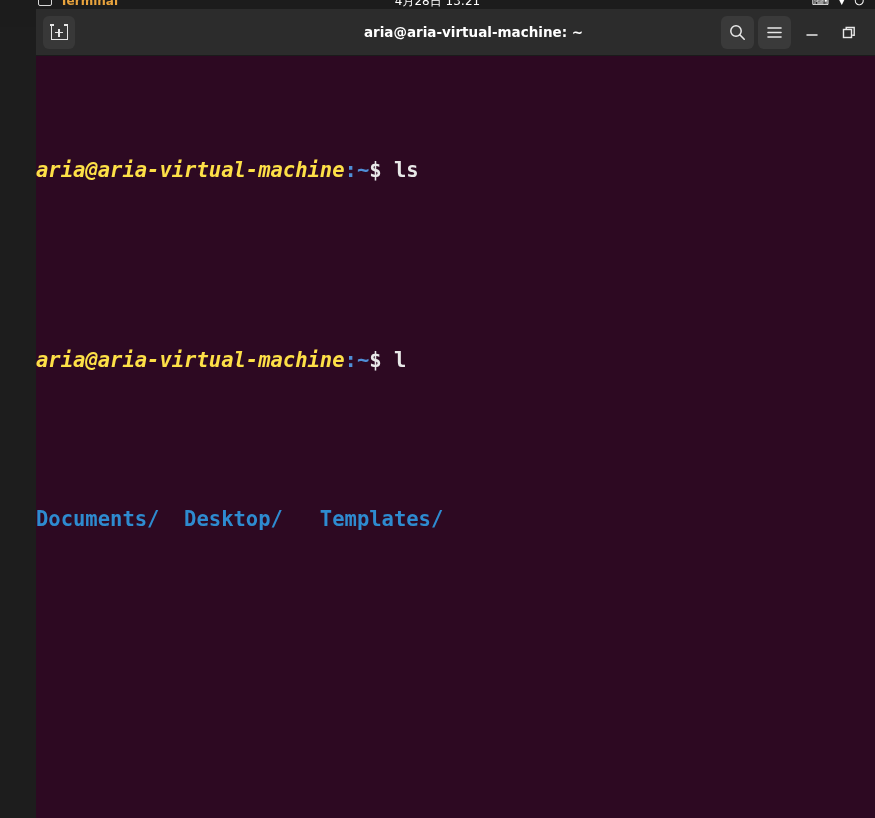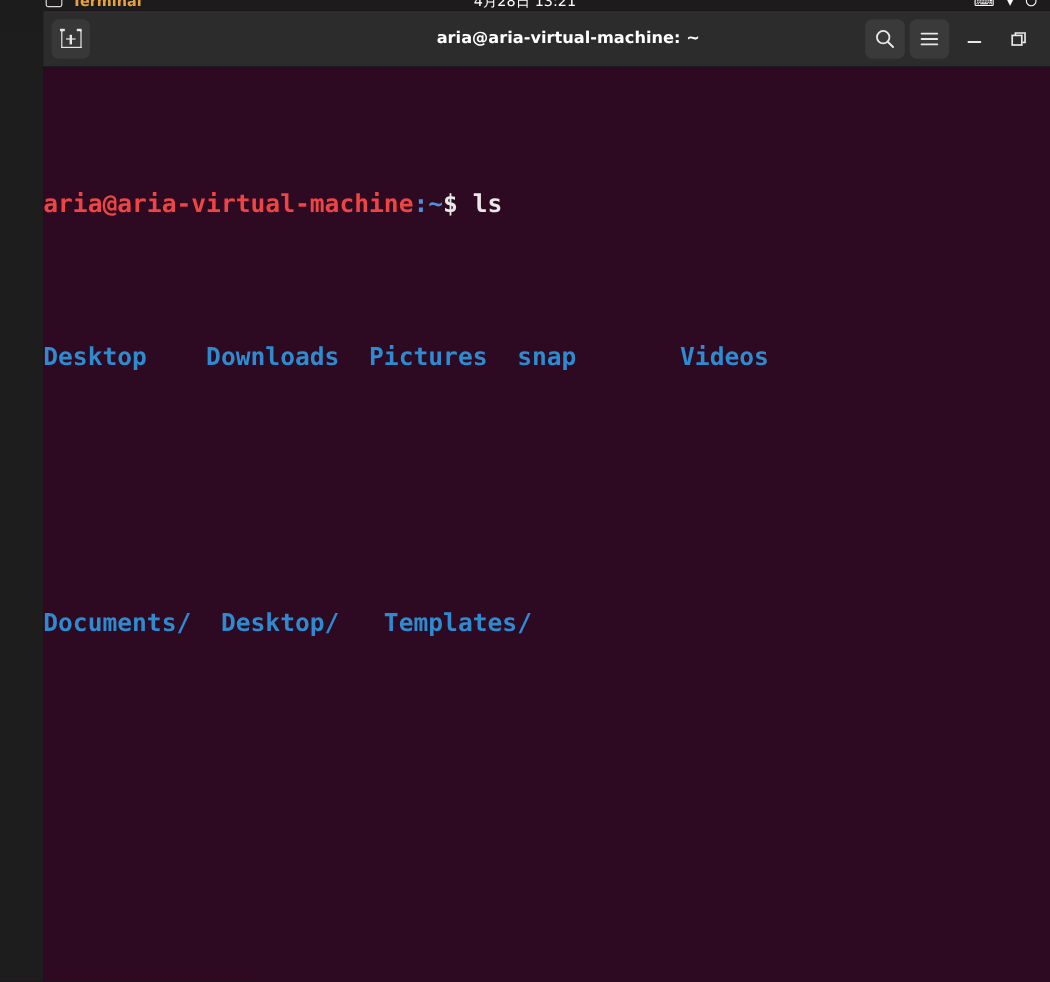--- a/index.html
+++ b/index.html
@@ -236,21 +236,21 @@
     font-size: 20.5px;
     line-height: 31.7px;
     font-weight: bold;
     white-space: pre;
     color: #d0d0d0;
     letter-spacing: 0px;
   }
 
   .ln { display: block; height: 31.7px; }
 
-  .c-user   { color: #ef4444; }   
+  .c-user   { color: #fde047; font-style: italic; }   
   .c-colon  { color: #4e8fd8; }   
   .c-path   { color: #4e8fd8; }   
   .c-white  { color: #e8e8e8; }   
   .c-dir    { color: #2e8bd0; }
 
   
   .scrollbar {
     position: absolute;
     top: 0;
     right: 0;
@@ -354,23 +354,23 @@
 
       </div>
     </div>
 
     <div class="term-body">
 
       <div class="term-text">
 
         <span class="ln"><span class="c-user">aria@aria-virtual-machine</span><span class="c-colon">:</span><span class="c-path">~</span><span class="c-white">$</span><span class="c-white"> </span><span class="c-white">ls</span></span>
 
-        <span class="ln"><span class="c-dir">Desktop    Downloads  Pictures  snap       Videos</span></span>
-
-
+
+
+        <span class="ln"><span class="c-user">aria@aria-virtual-machine</span><span class="c-colon">:</span><span class="c-path">~</span><span class="c-white">$</span><span class="c-white"> </span><span class="c-white">l</span></span>
 
 
         <span class="ln"><span class="c-dir">Documents/  Desktop/   Templates/</span></span>
 
         
 
         
 
       </div>
 

